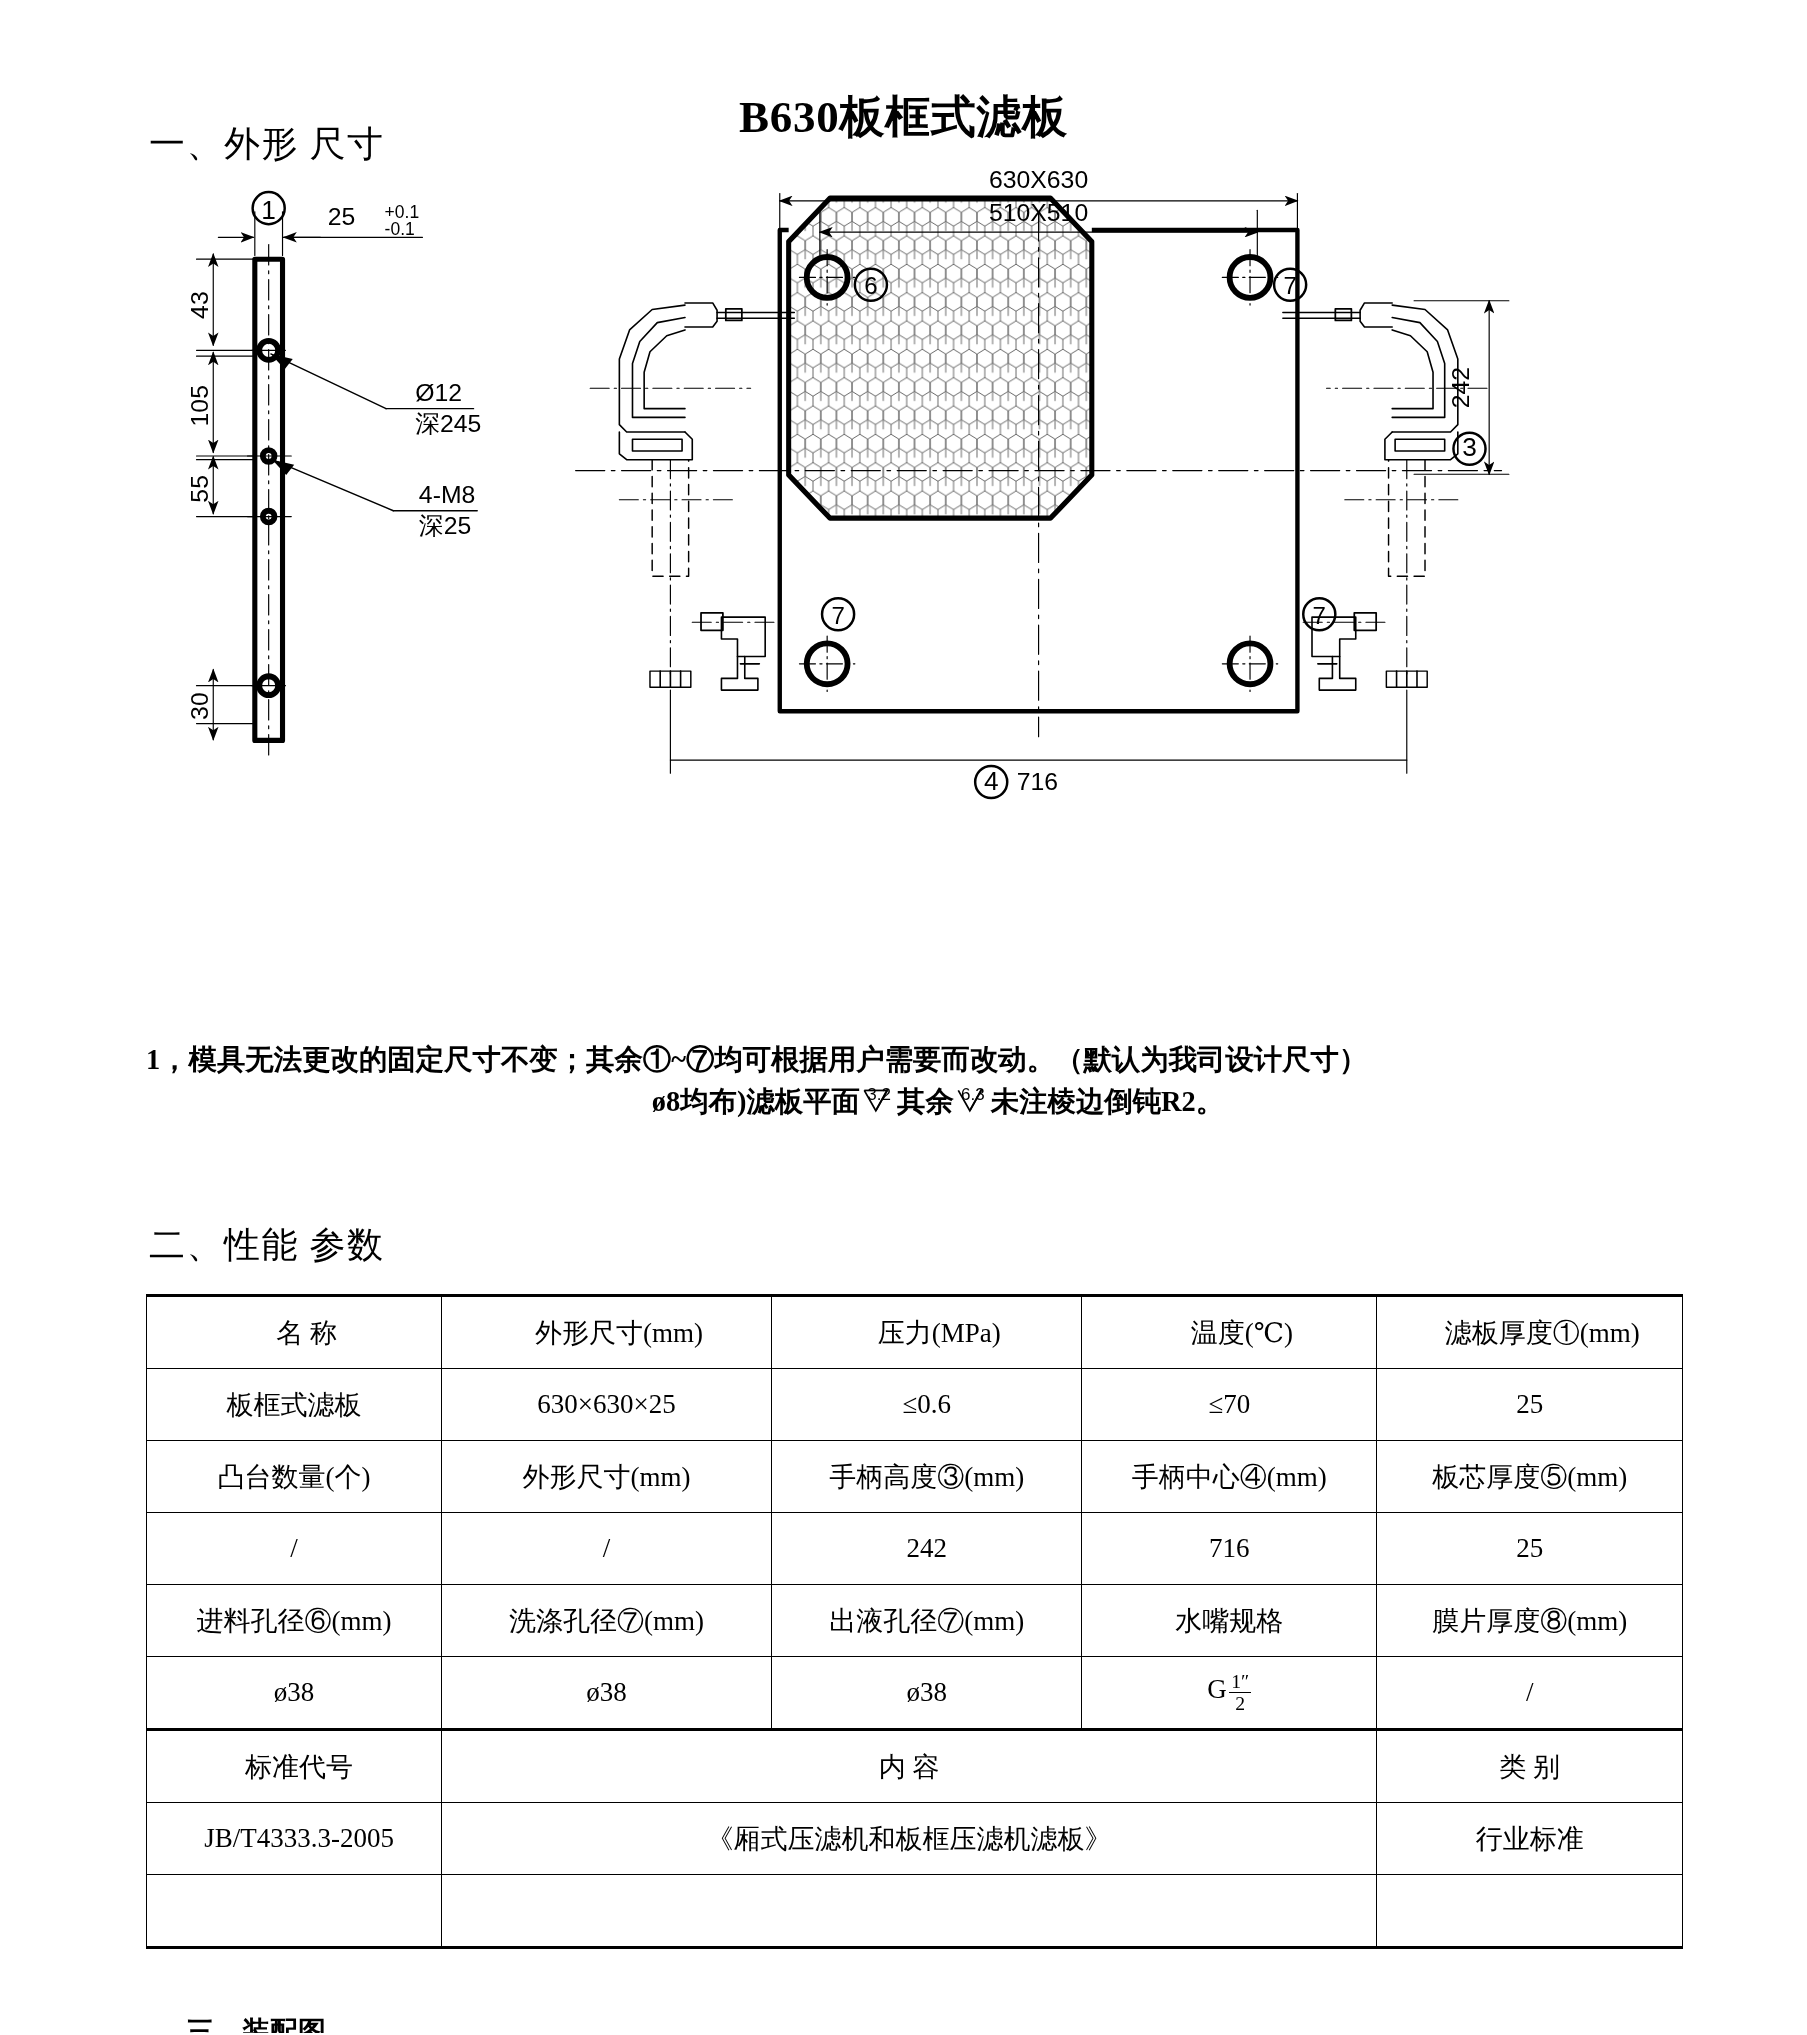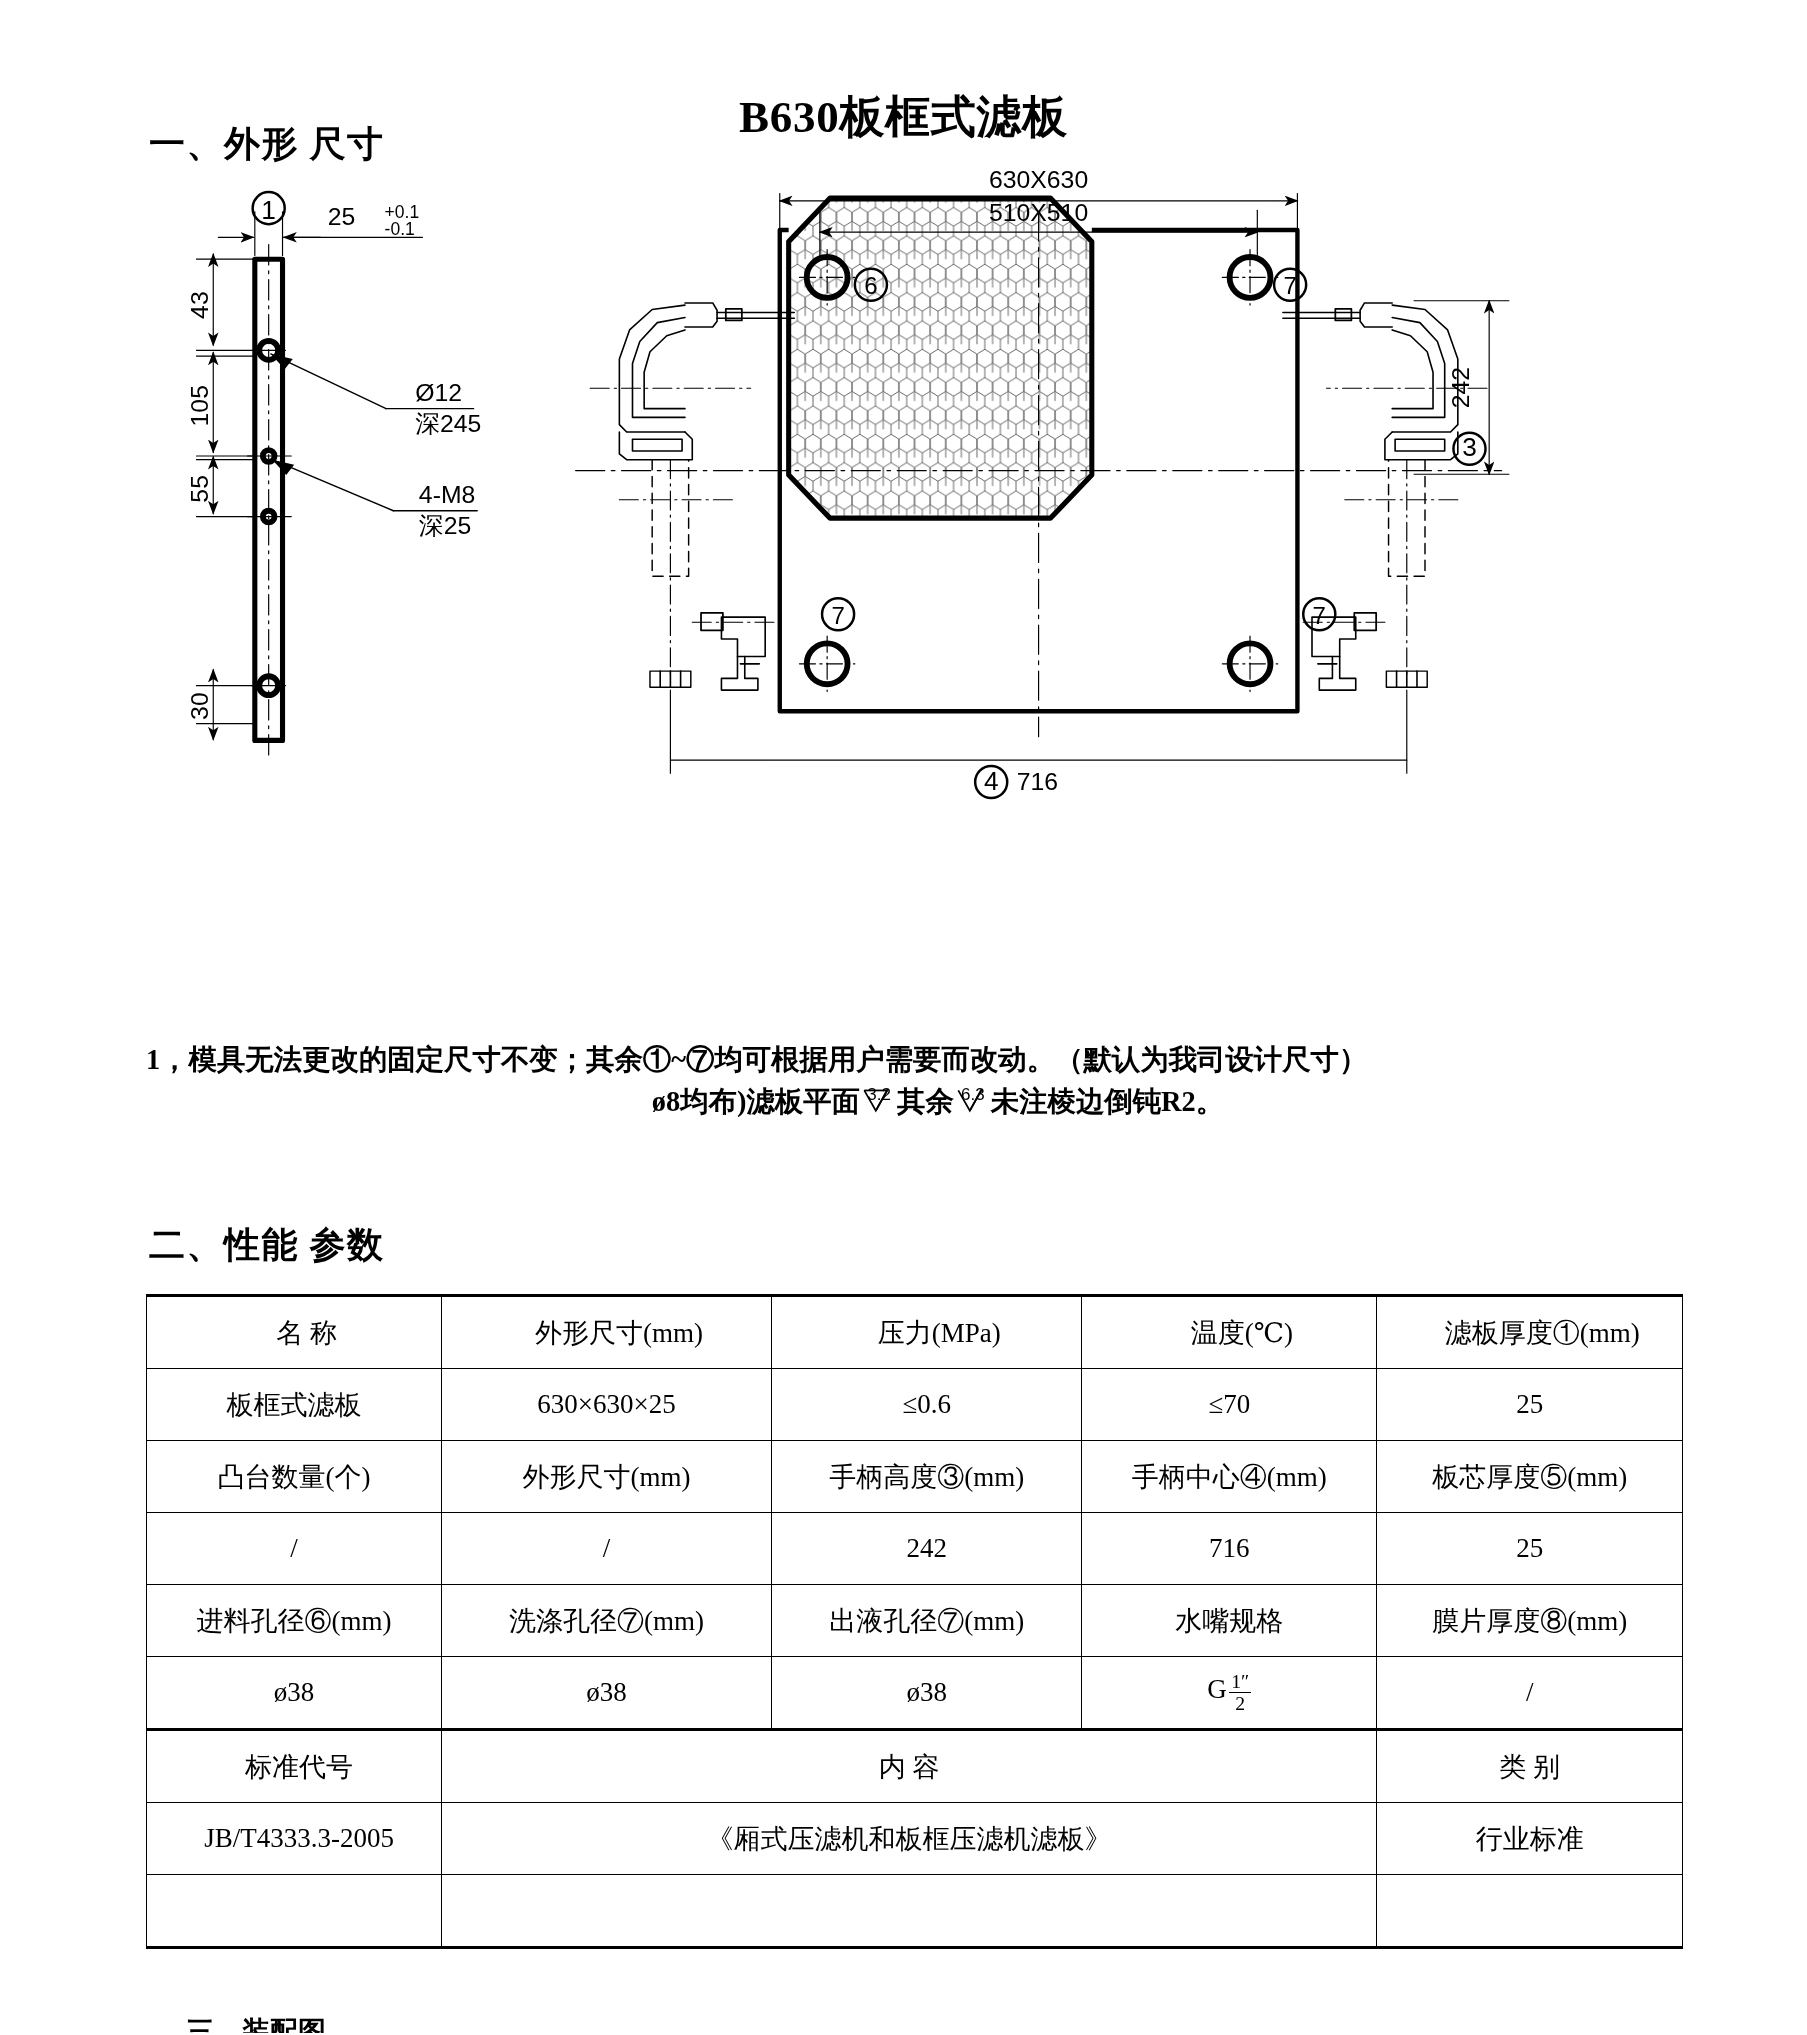--- a/index.html
+++ b/index.html
@@ -4,21 +4,21 @@
 <style>
   html,body{margin:0;padding:0;background:#fff;}
   body{
     width:1807px;height:2035px;position:relative;overflow:hidden;
     font-family:"Liberation Serif","DejaVu Serif",serif;color:#000;
   }
   .page{position:absolute;inset:0;}
 
   
   .sec-head{
-    position:absolute;font-size:36px;font-weight:700;letter-spacing:1.5px;
+    position:absolute;font-size:36px;font-weight:400;letter-spacing:1.5px;
     font-family:"Liberation Serif","DejaVu Serif",serif;white-space:nowrap;
   }
   #sec1{left:149px;top:120px;}
   #sec2{left:149px;top:1221px;}
   #doc-title{
     position:absolute;left:0;right:0;top:87px;text-align:center;
     font-size:45px;font-weight:700;letter-spacing:0.7px;
     font-family:"Liberation Serif","DejaVu Serif",serif;
   }
 

